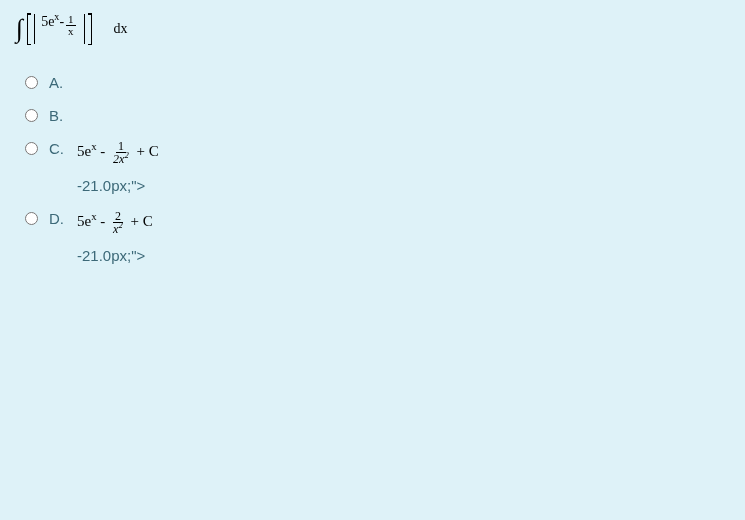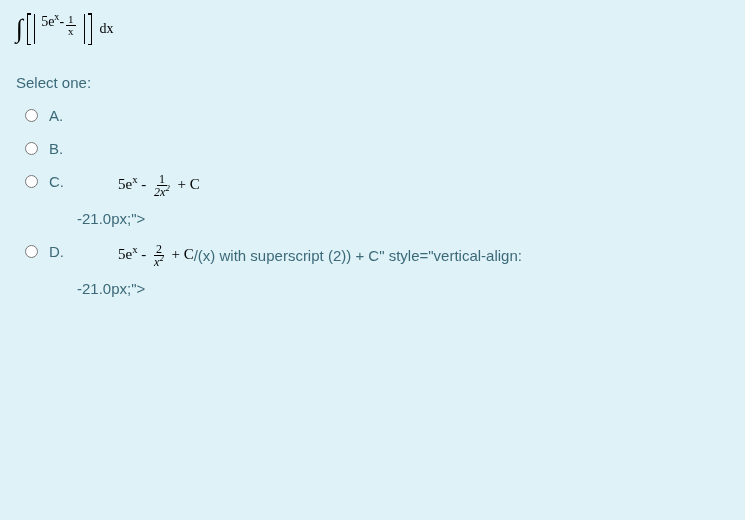--- a/index.html
+++ b/index.html
@@ -77,21 +77,21 @@
     padding: 0 2px;
     font-size: 11px;
   }
   .frac .den {
     padding: 0 2px;
     font-size: 11px;
   }
   .dx {
     font-family: "Times New Roman", serif;
     font-size: 14px;
-    margin-left: 4px;
+    margin-left: 18px;
   }
   .select-one {
     margin-bottom: 14px;
   }
   .option {
     display: flex;
     align-items: flex-start;
     margin: 16px 0;
     gap: 8px;
     padding-left: 4px;
@@ -119,23 +119,22 @@
   }
   .tealfrac .num { border-bottom: 1px solid #000; padding: 0 2px; font-size: 12px; }
   .tealfrac .den { padding: 0 2px; font-size: 12px; font-style: italic; }
   .cd-body {
     display: flex;
     flex-direction: column;
     gap: 12px;
   }
   .cd-line1 {
     display: flex;
-    align-items: center;
+    align-items: flex-start;
     flex-wrap: wrap;
-    margin-left: 41px;
   }
   .serif { font-family: "Times New Roman", serif; }
 </style>
 </head>
 <body>
 
 <div class="wrap">
 
   <div class="integral-row">
     <span class="int-sign">∫</span>
@@ -145,21 +144,20 @@
       <span> - </span>
       <span class="frac">
         <span class="num">1</span>
         <span class="den">x</span>
       </span>
     </span>
     <span class="bracket right"></span>
     <span class="dx">dx</span>
   </div>
 
-  <div class="select-one">Select one:</div>
 
   <div class="option">
     <input type="radio" name="ans" style="">
     <span class="opt-label">A.</span>
   </div>
 
   <div class="option">
     <input type="radio" name="ans" style="">
     <span class="opt-label">B.</span>
   </div>
@@ -188,19 +186,18 @@
     <span class="opt-body cd-body">
       <span class="cd-line1">
         <span class="black serif">
           <span>5e</span><sup>x</sup><span> - </span>
           <span class="tealfrac">
             <span class="num">2</span>
             <span class="den"><span>x</span><sup>2</sup></span>
           </span>
           <span> + C</span>
         </span>
-        <span>/(x) with superscript (2)) + C" style="vertical-align:</span>
       </span>
       <span>-21.0px;"&gt;</span>
     </span>
   </div>
 
 </div>
 
 </body></html>

